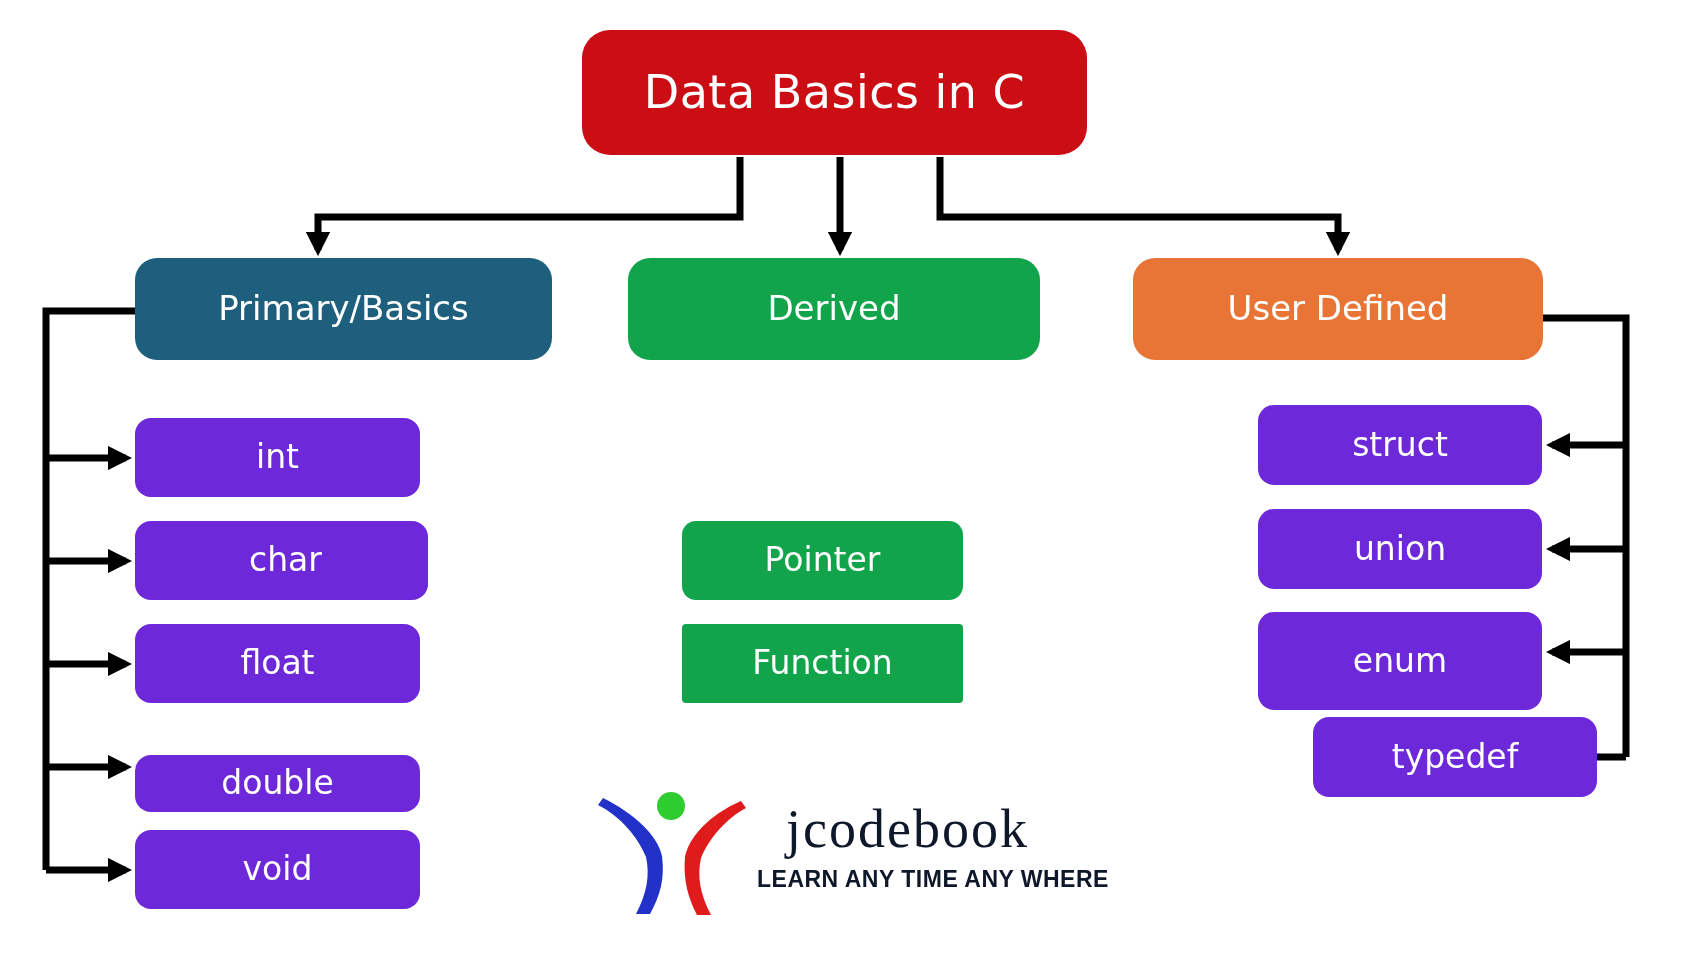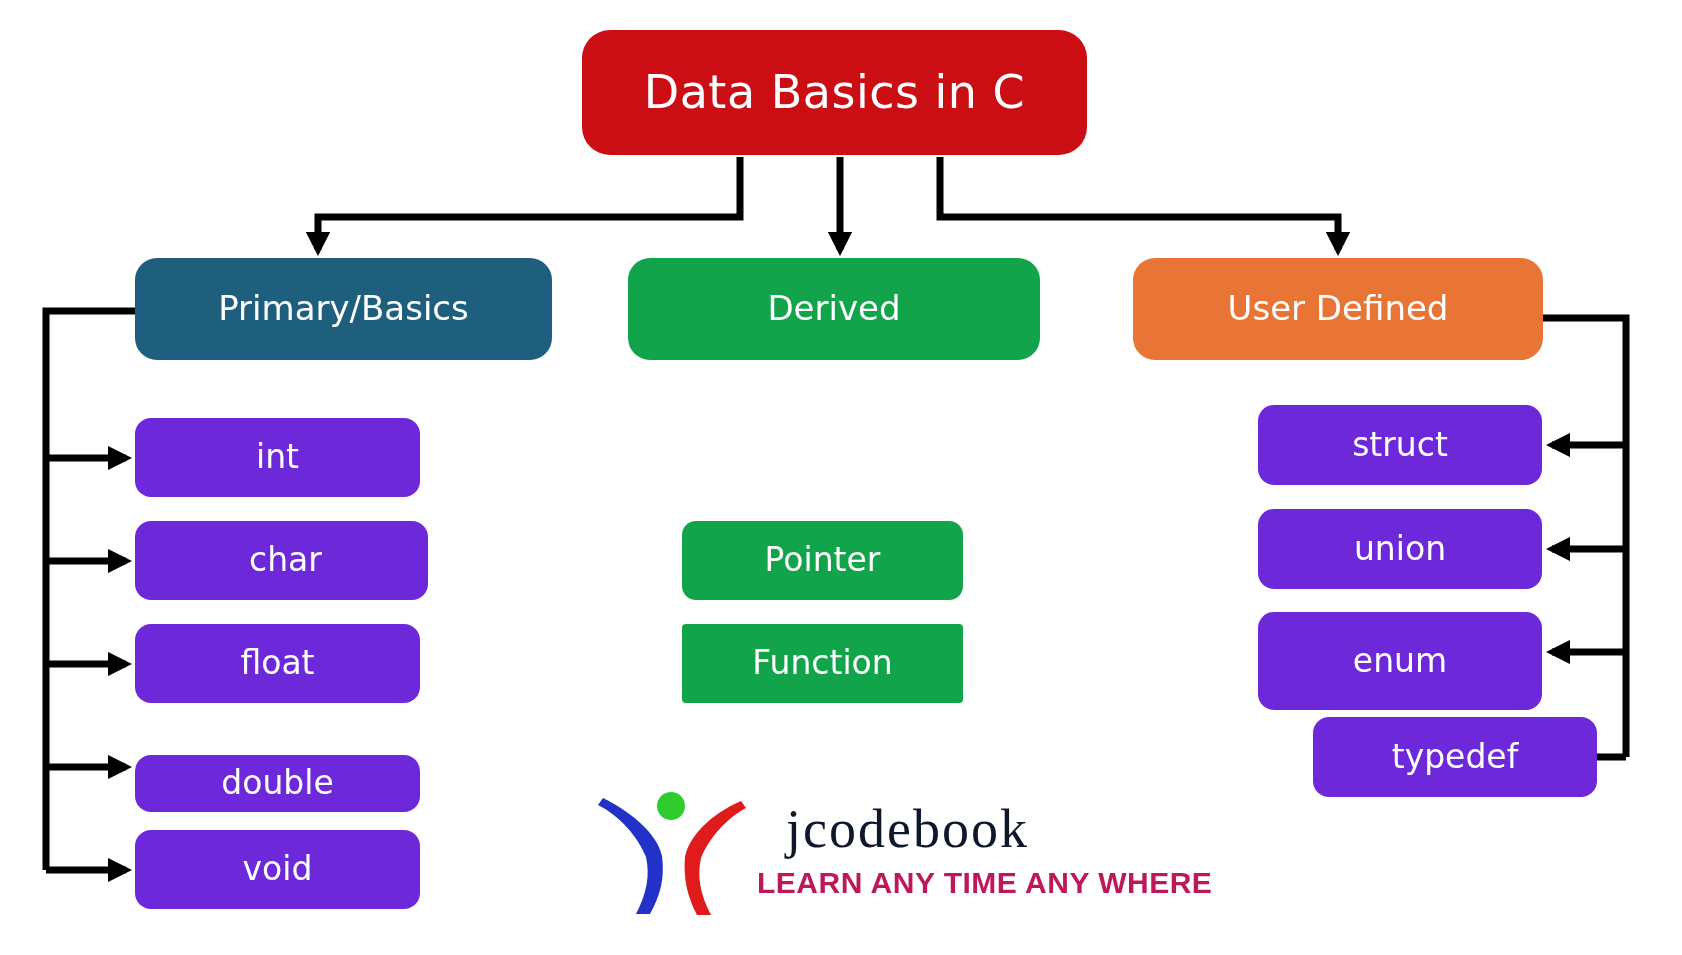--- a/index.html
+++ b/index.html
@@ -22,21 +22,21 @@
   .c-purple{background:#6d28d9;}
   .logo-figure{position:absolute;left:592px;top:786px;}
   .logo-wordmark{
     position:absolute;left:786px;top:798px;width:320px;
     font-family:Liberation Serif, serif;
     font-size:54px;color:#0f172a;letter-spacing:2px;white-space:nowrap;
   }
   .logo-tagline{
     position:absolute;left:757px;top:866px;width:320px;
     font-family:"Liberation Sans",sans-serif;font-weight:bold;
-    font-size:30px;color:#be185d;letter-spacing:0.5px;white-space:nowrap;
+    font-size:23px;color:#0f172a;letter-spacing:0.5px;white-space:nowrap;
   }
 </style>
 </head>
 <body>
 
 <div class="stage">
 
   <svg class="connectors" width="1682" height="955" viewBox="0 0 1682 955">
     <defs>
       <marker id="arw" viewBox="0 0 10 10" refX="7.5" refY="5" markerWidth="3.5" markerHeight="3.5" orient="auto-start-reverse">

